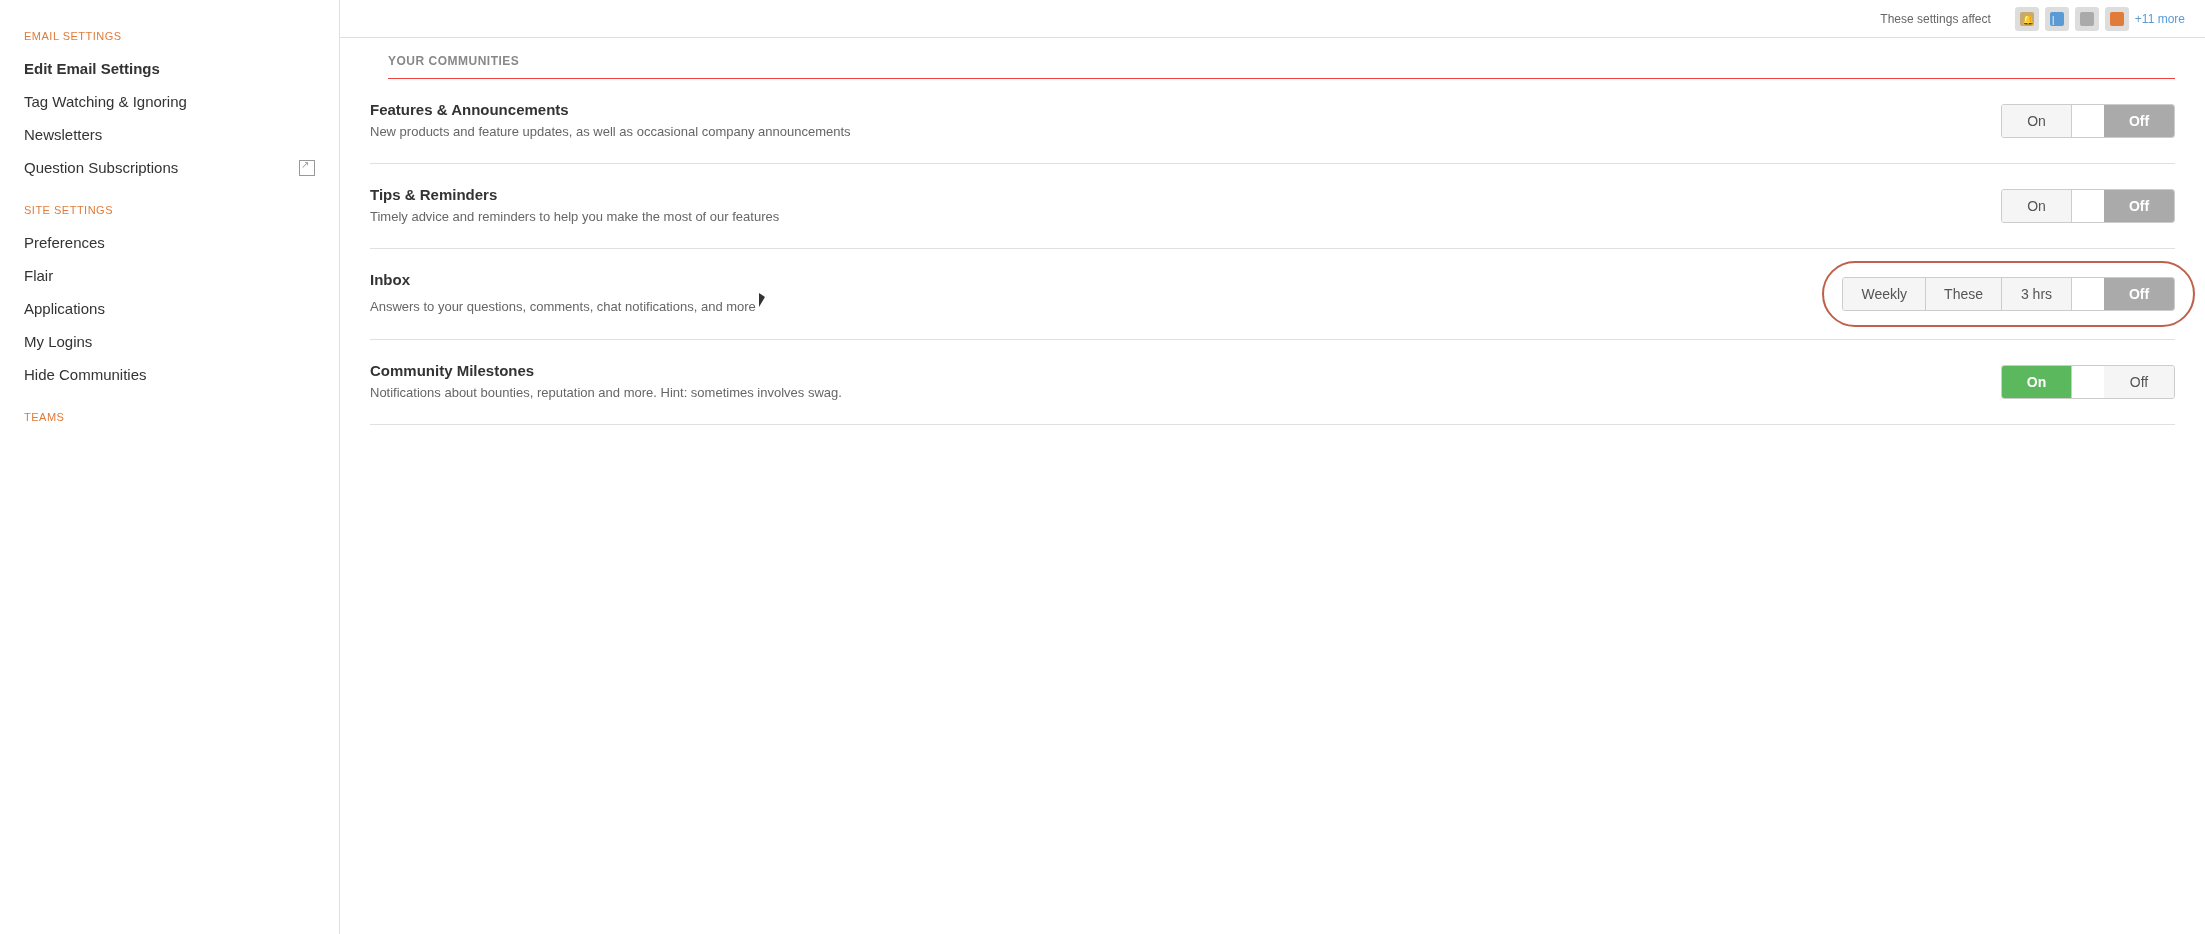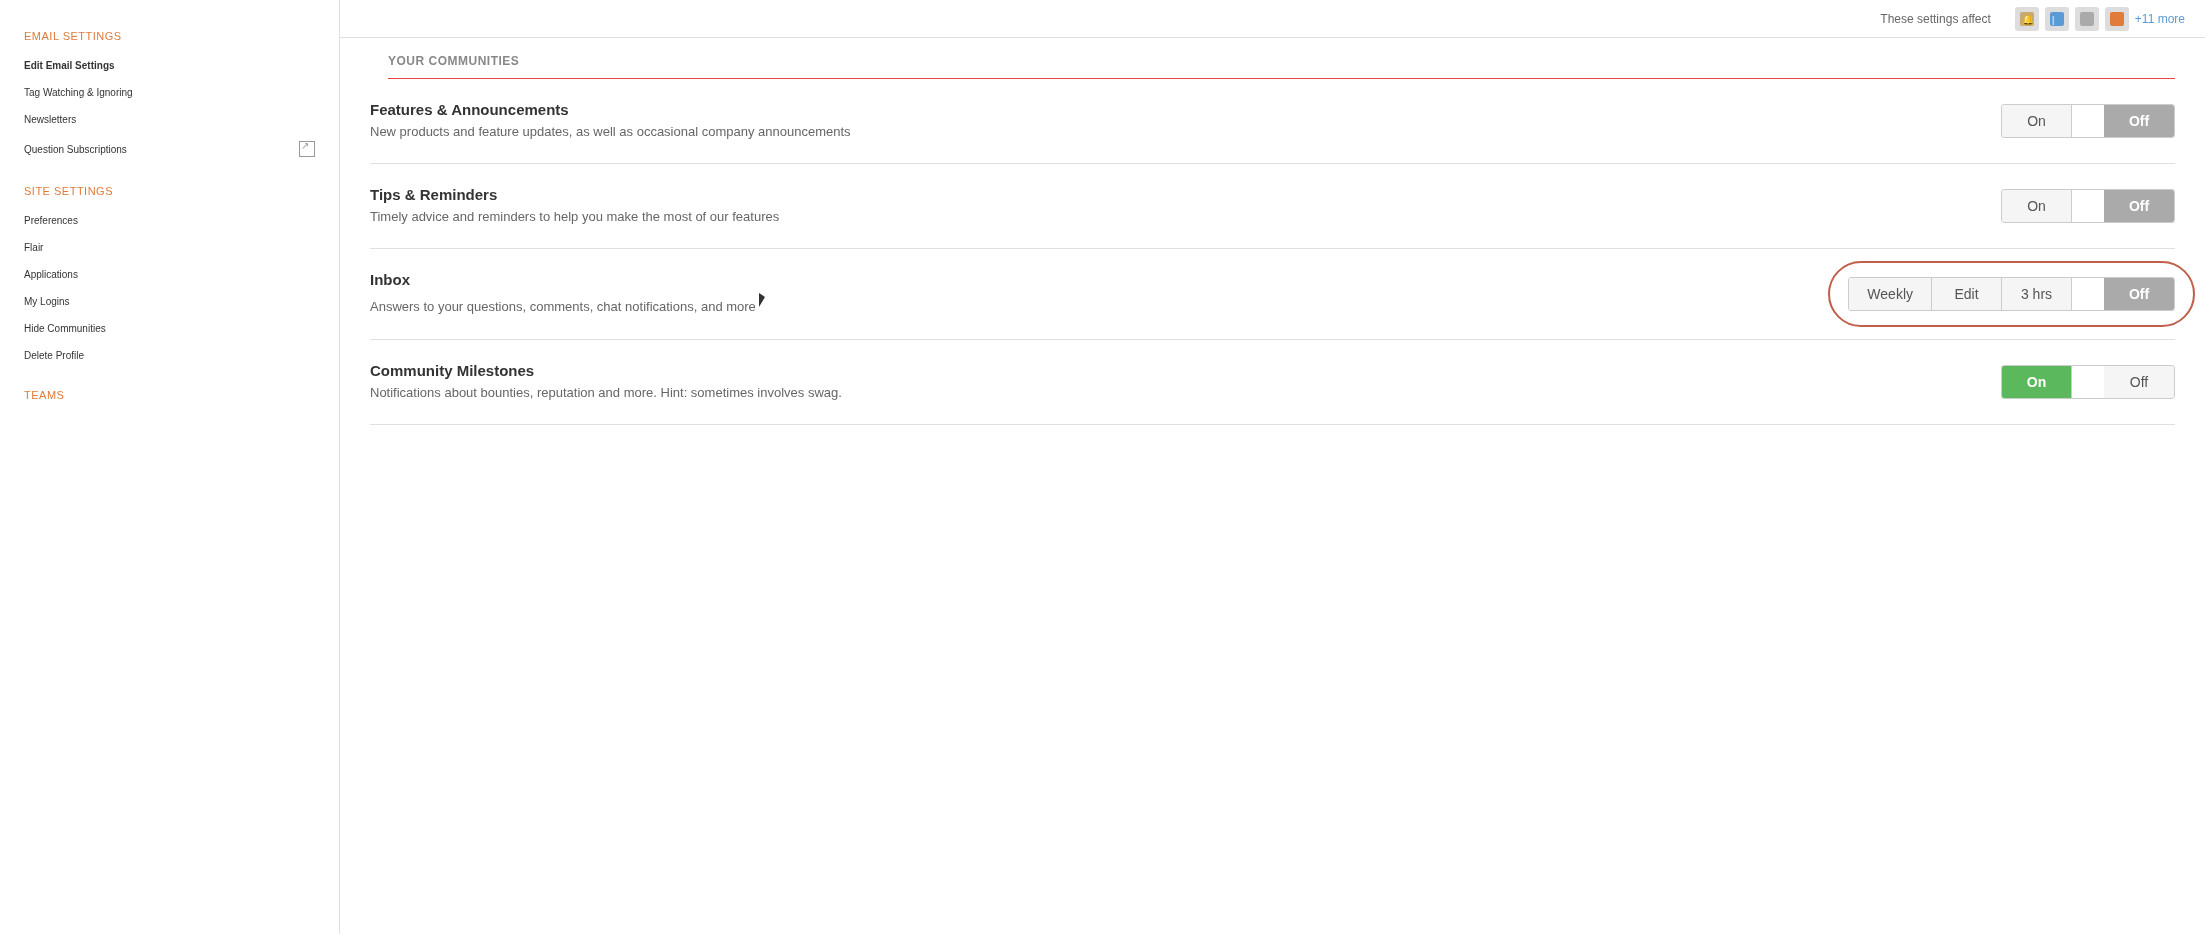--- a/index.html
+++ b/index.html
@@ -37,21 +37,21 @@
       margin-top: 10px;
     }
 
     .sidebar-item {
       display: flex;
       align-items: center;
       justify-content: space-between;
       padding: 8px 0;
       color: #333;
       cursor: pointer;
-      font-size: 10px;
+      font-size: 15px;
     }
 
     .sidebar-item.active {
       font-weight: 700;
     }
 
     .external-icon {
       width: 16px;
       height: 16px;
       border: 1.5px solid #999;
@@ -314,23 +314,20 @@
   </div>
   <div class="sidebar-item">
     <span>Applications</span>
   </div>
   <div class="sidebar-item">
     <span>My Logins</span>
   </div>
   <div class="sidebar-item">
     <span>Hide Communities</span>
   </div>
-  <div class="sidebar-item">
-    <span>Delete Profile</span>
-  </div>
 
   <div class="sidebar-section-label">TEAMS</div>
 
 </div>
 
 <div class="main">
 
   <div class="top-bar">
     <span class="top-bar-left">These settings affect</span>
     <div class="top-bar-icons">
@@ -395,21 +392,21 @@
         <div class="setting-title">Inbox</div>
         <div class="setting-desc">
           <span>Answers to your questions, comments, chat notifications, and more</span>
           <span class="cursor"></span>
         </div>
       </div>
       <div class="setting-controls">
         <div class="inbox-highlight">
           <div class="toggle-group toggle-group-4">
             <button class="toggle-btn">Weekly</button>
-            <button class="toggle-btn">Edit</button>
+            <button class="toggle-btn">These</button>
             <button class="toggle-btn">3 hrs</button>
             <button class="toggle-btn active-off">Off</button>
           </div>
         </div>
       </div>
     </div>
 
     <div class="setting-row">
       <div class="setting-info">
         <div class="setting-title">Community Milestones</div>

